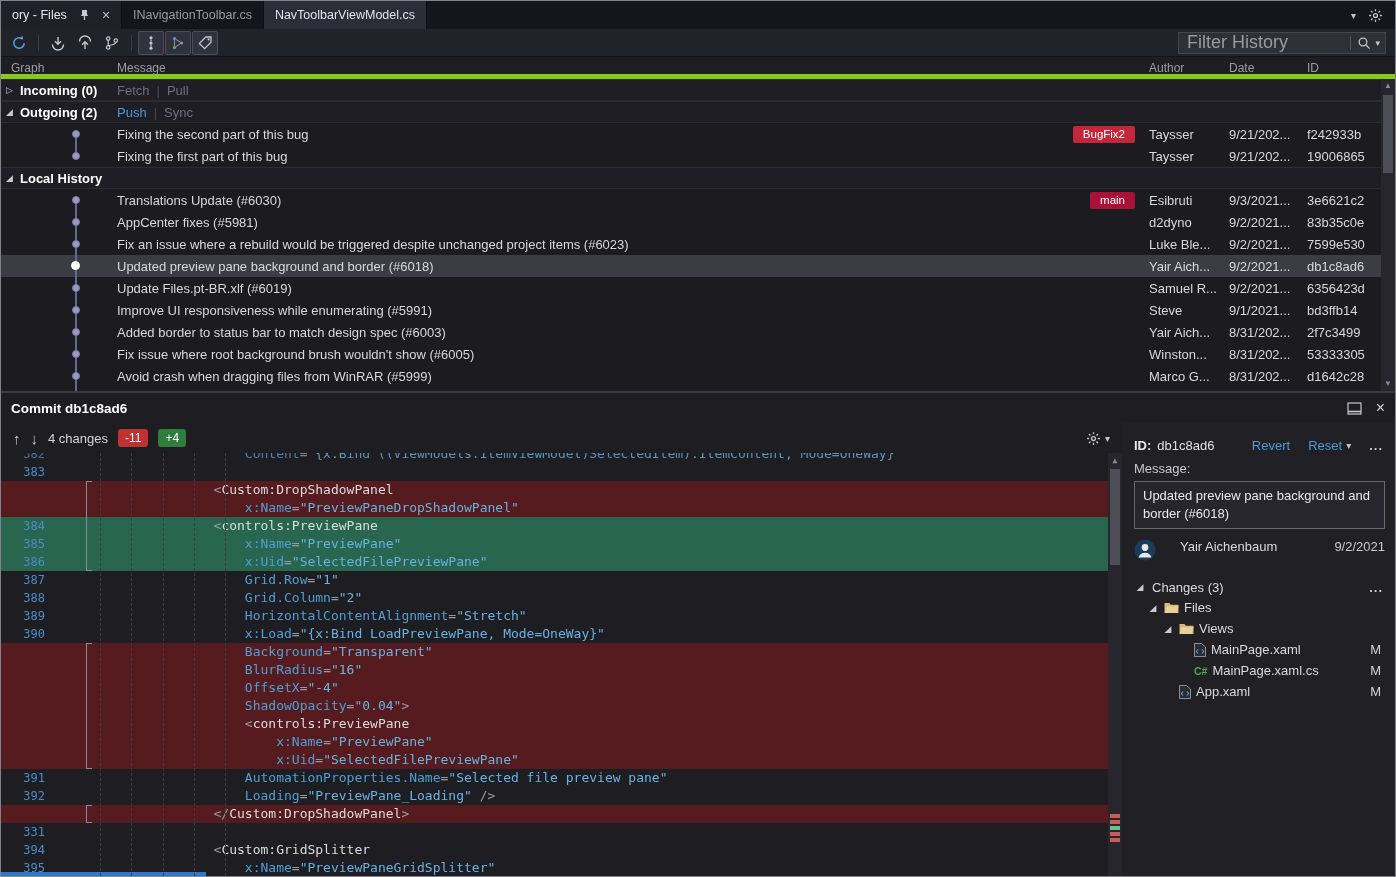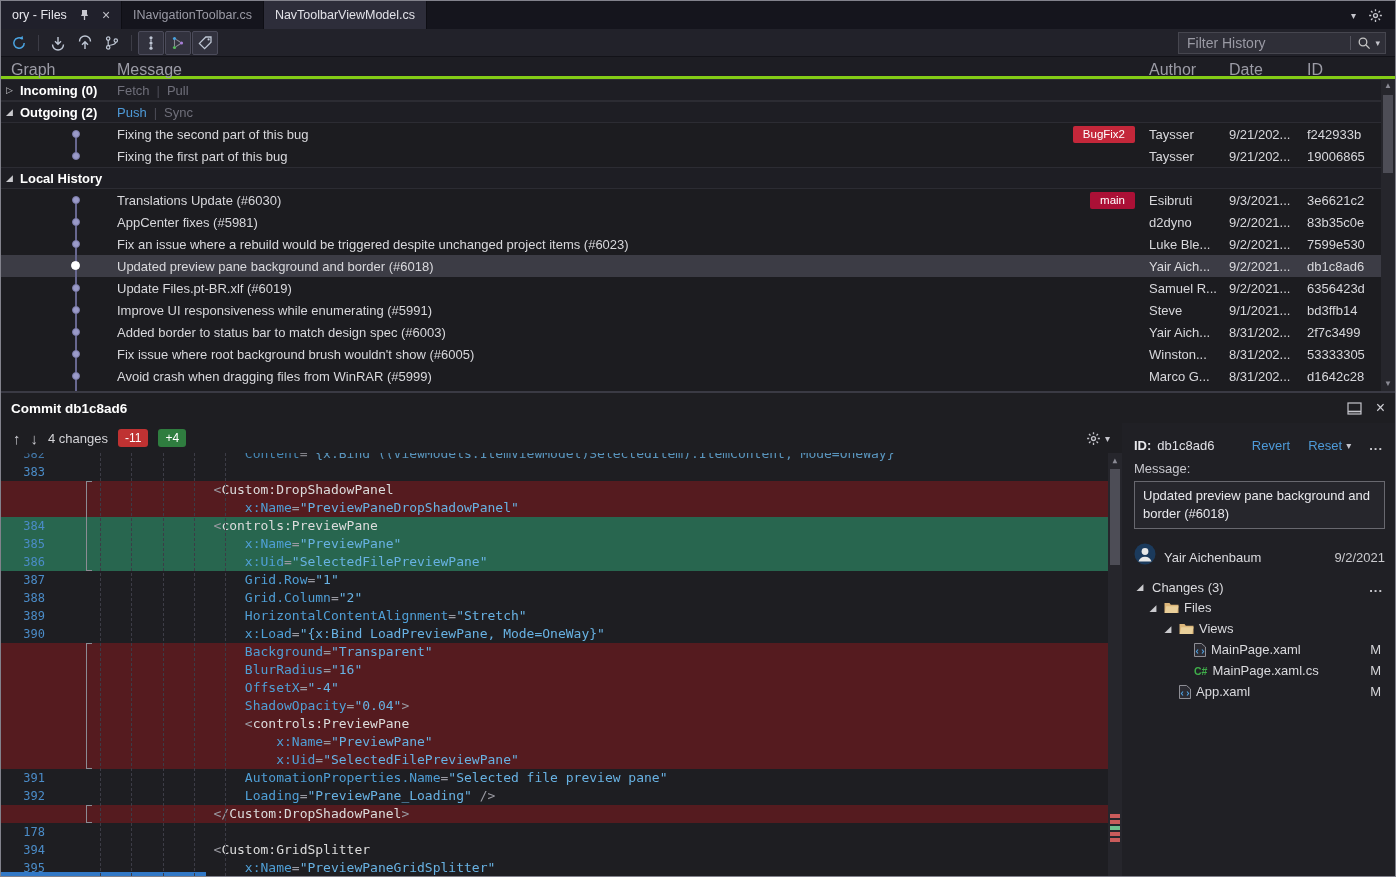--- a/index.html
+++ b/index.html
@@ -14,26 +14,26 @@
 .strip-right{margin-left:auto;display:flex;align-items:center;gap:12px;padding:0 12px;color:#c5c5cc}
 .caret{font-size:10px;color:#c5c5cc}
 
 .toolbar{height:28px;background:#22222a;border-bottom:1px solid #121218;display:flex;align-items:center;padding:0 5px;flex:none}
 .tbuttons{display:flex;align-items:center;gap:1px}
 .tbtn{width:26px;height:24px;display:flex;align-items:center;justify-content:center;border:1px solid transparent;border-radius:2px}
 .tbtn.toggled{background:#32323e;border-color:#4b4b5a}
 .tbtn svg{width:16px;height:16px}
 .tsep{width:1px;height:16px;background:#3c3c46;margin:0 5px}
 .filter{margin-left:auto;margin-right:4px;width:208px;height:22px;background:#2f2f38;border:1px solid #46464f;display:flex;align-items:center;padding-right:5px}
-.filter-input{flex:1;min-width:0;background:transparent;border:0;outline:0;color:#c8c8ce;font-size:14px;padding:0 8px;font-family:inherit}
+.filter-input{flex:1;min-width:0;background:transparent;border:0;outline:0;color:#c8c8ce;font-size:18px;padding:0 8px;font-family:inherit}
 .filter-input::placeholder{color:#9a9aa4}
 .fsep{width:1px;height:14px;background:#55555f;margin-right:6px}
 .caret.small{font-size:9px;margin-left:4px}
 
-.colhead{position:relative;height:22px;background:#1d1d23;border-bottom:3px solid #84cc16;font-size:16px;color:#9c9ca6;flex:none}
+.colhead{position:relative;height:22px;background:#1d1d23;border-bottom:5px solid #84cc16;font-size:12px;color:#9c9ca6;flex:none}
 .colhead span{position:absolute;top:4px}
 
 .histlist{position:relative;height:312px;flex:none;background:#1c1c20;overflow:hidden}
 .hrow{display:flex;height:22px;align-items:center;font-size:13px;color:#d8d8dc;position:relative}
 .hrow.section{color:#fff;border-top:1px solid #2c2c33;border-bottom:1px solid #2c2c33;background:#1e1e24}
 .hrow.selected{background:#3c3c45}
 .tri{width:14px;margin-left:5px;color:#cacace;font-size:9px;flex:none}
 .sec-actions{position:absolute;left:116px;font-weight:normal;color:#6f6f7a}
 .sec-action{color:#6f6f7a}
 .sec-action.on{color:#4e9ad8}
@@ -91,21 +91,21 @@
 .id-row{display:flex;align-items:flex-end;gap:6px;height:22px}
 .id-label{font-weight:bold;color:#e8e8ec}
 .id-val{color:#e0e0e6}
 .link{color:#4e9ad8}
 .link.revert{margin-left:auto}
 .link.reset{margin-left:12px;display:flex;align-items:center;gap:4px}
 .more{color:#c8c8ce;font-weight:bold;letter-spacing:1px}
 .id-row .more{margin-left:12px;margin-right:2px}
 .msg-label{margin-top:8px;color:#c8c8ce}
 .msg-box{margin-top:5px;border:1px solid #68686f;background:#26262c;padding:5px 8px;min-height:46px;line-height:1.4;color:#e8e8ec}
-.author-row{display:flex;align-items:flex-end;gap:8px;margin-top:10px;height:26px}
+.author-row{display:flex;align-items:flex-start;gap:24px;margin-top:10px;height:26px}
 .adate{margin-left:auto;color:#cacace}
 .changes-row{display:flex;align-items:center;gap:6px;margin-top:12px;height:20px}
 .changes-row .more{margin-left:auto;margin-right:2px}
 .tri2{font-size:9px;color:#cacace;width:12px;flex:none;text-align:center}
 .tnode{display:flex;align-items:center;height:21px;gap:5px}
 .tlabel{white-space:nowrap}
 .tstatus{margin-left:auto;margin-right:4px;color:#d4d4d8}
 .cs-glyph{color:#3fae4a;font-weight:bold;font-size:10.5px;flex:none}
 .ticon{flex:none}
 </style>
@@ -415,21 +415,21 @@
               <div class="cline del"><span class="lnum"></span><span class="ltext">                        <span class="at">Background</span><span class="pn">=</span><span class="st">"Transparent"</span></span></div>
               <div class="cline del"><span class="lnum"></span><span class="ltext">                        <span class="at">BlurRadius</span><span class="pn">=</span><span class="st">"16"</span></span></div>
               <div class="cline del"><span class="lnum"></span><span class="ltext">                        <span class="at">OffsetX</span><span class="pn">=</span><span class="st">"-4"</span></span></div>
               <div class="cline del"><span class="lnum"></span><span class="ltext">                        <span class="at">ShadowOpacity</span><span class="pn">=</span><span class="st">"0.04"</span><span class="pn">&gt;</span></span></div>
               <div class="cline del"><span class="lnum"></span><span class="ltext">                        <span class="pn">&lt;</span><span class="tg">controls:PreviewPane</span></span></div>
               <div class="cline del"><span class="lnum"></span><span class="ltext">                            <span class="at">x:Name</span><span class="pn">=</span><span class="st">"PreviewPane"</span></span></div>
               <div class="cline del"><span class="lnum"></span><span class="ltext">                            <span class="at">x:Uid</span><span class="pn">=</span><span class="st">"SelectedFilePreviewPane"</span></span></div>
               <div class="cline ctx"><span class="lnum">391</span><span class="ltext">                        <span class="at">AutomationProperties.Name</span><span class="pn">=</span><span class="st">"Selected file preview pane"</span></span></div>
               <div class="cline ctx"><span class="lnum">392</span><span class="ltext">                        <span class="at">Loading</span><span class="pn">=</span><span class="st">"PreviewPane_Loading"</span> <span class="pn">/</span><span class="pn">&gt;</span></span></div>
               <div class="cline del"><span class="lnum"></span><span class="ltext">                    <span class="pn">&lt;/</span><span class="tg">Custom:DropShadowPanel</span><span class="pn">&gt;</span></span></div>
-              <div class="cline ctx"><span class="lnum">178</span><span class="ltext"></span></div>
+              <div class="cline ctx"><span class="lnum">331</span><span class="ltext"></span></div>
               <div class="cline ctx"><span class="lnum">394</span><span class="ltext">                    <span class="pn">&lt;</span><span class="tg">Custom:GridSplitter</span></span></div>
               <div class="cline ctx"><span class="lnum">395</span><span class="ltext">                        <span class="at">x:Name</span><span class="pn">=</span><span class="st">"PreviewPaneGridSplitter"</span></span></div>
             </div>
           <div class="code-vscroll">
             <span class="sarrow up">▲</span>
             <div class="sthumb2"></div>
             <div class="mark" style="bottom:58px;background:#c95b5b"></div>
             <div class="mark" style="bottom:52px;background:#c95b5b"></div>
             <div class="mark" style="bottom:46px;background:#6fbf8f"></div>
             <div class="mark" style="bottom:40px;background:#c95b5b"></div>

